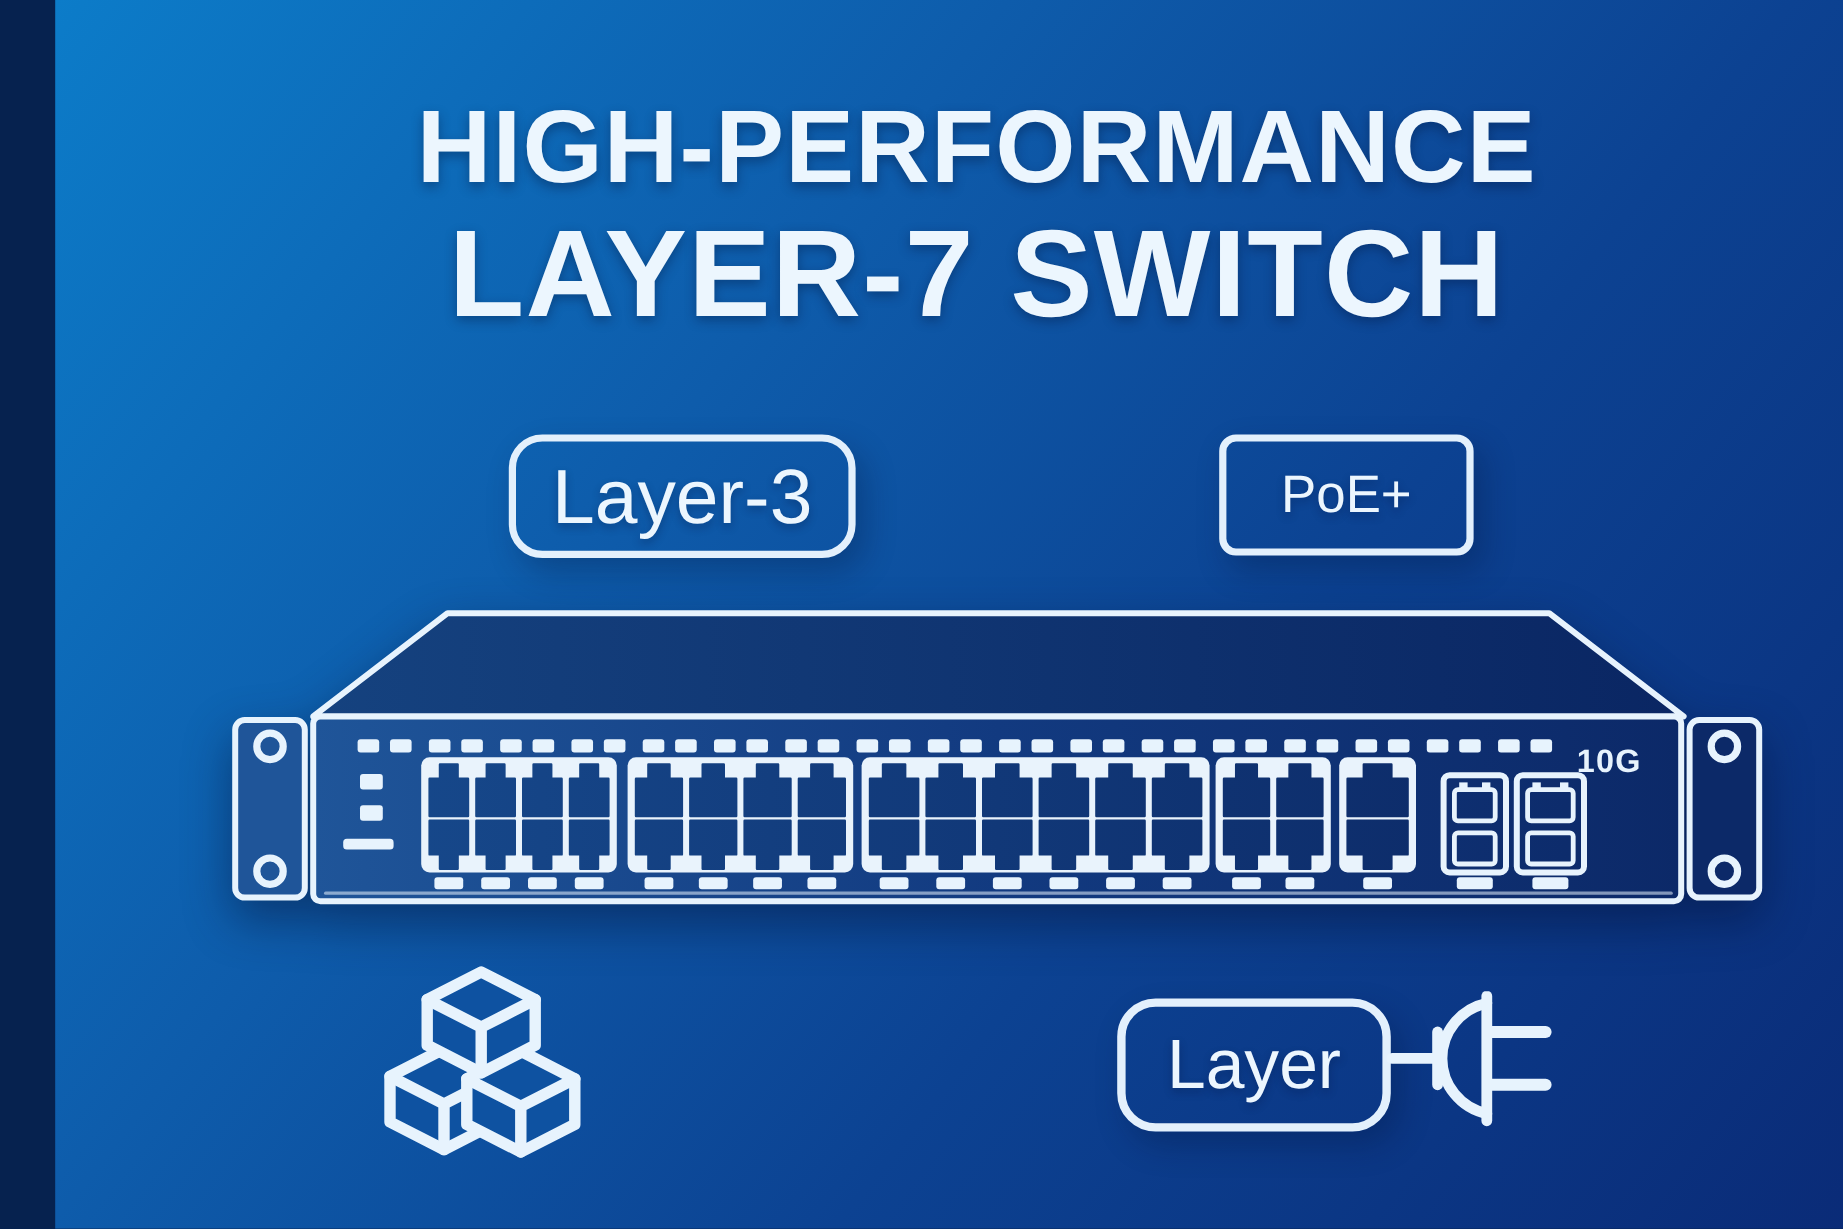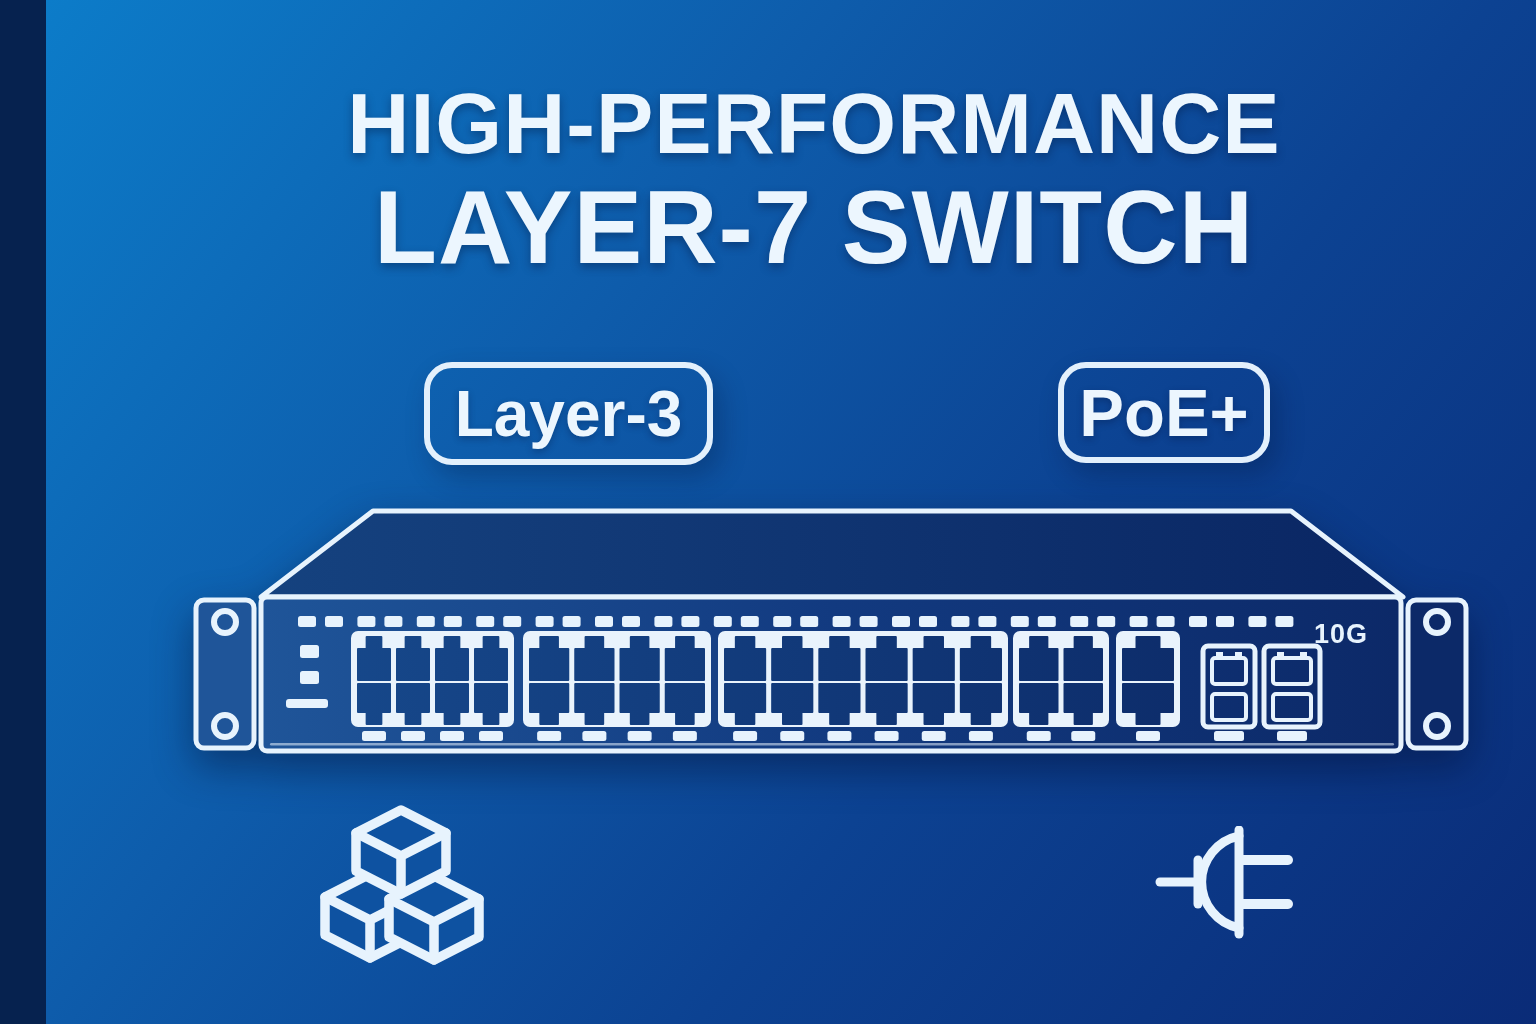--- a/index.html
+++ b/index.html
@@ -13,27 +13,27 @@
     position:absolute;left:0;width:100%;text-align:center;
     color:#ecf6fe;font-weight:bold;line-height:1;letter-spacing:1px;
     text-shadow:0 4px 10px rgba(3,18,55,.38);white-space:nowrap;
   }
   #title1{top:80px;font-size:86px;}
   #title2{top:176px;font-size:103px;}
   .badge{
     position:absolute;box-sizing:border-box;
     display:flex;align-items:center;justify-content:center;
     border:6px solid #e3f0fc;border-radius:28px;
-    color:#ecf6fe;font-weight:bold;white-space:nowrap;
+    color:#ecf6fe;font-weight:normal;white-space:nowrap;
     box-shadow:8px 12px 26px rgba(3,18,55,.28);
     text-shadow:0 3px 7px rgba(3,18,55,.3);
     text-align:right;
   }
   #badge-layer3{left:378px;top:362px;width:289px;height:103px;font-size:64px;}
-  #badge-poe{left:1012px;top:362px;width:212px;height:101px;font-size:67px;}
+  #badge-poe{left:970px;top:362px;width:212px;height:101px;font-size:44px;border-radius:14px;}
   #badge-layer{left:885px;top:832px;width:228px;height:111px;font-size:58px;border-radius:32px;border-width:7px;}
   #switch-svg{position:absolute;left:0;top:0;filter:drop-shadow(0 16px 20px rgba(2,12,45,.45));}
   #cubes-svg{position:absolute;left:272px;top:800px;}
   #plug-svg{position:absolute;left:1100px;top:826px;}
 </style>
 </head>
 <body>
 
 <div class="page">
 
@@ -188,20 +188,23 @@
     <g>
       <path d="M71,99 L116,76 L161,99 L161,137 L116,160 L71,137 Z"></path>
       <path fill="none" d="M71,99 L116,122 L161,99 M116,122 L116,160"></path>
     </g>
     <g>
       <path d="M38,33 L83,10 L128,33 L128,71 L83,94 L38,71 Z"></path>
       <path fill="none" d="M38,33 L83,56 L128,33 M83,56 L83,94"></path>
     </g>
   </svg>
 
+  <div class="badge" id="badge-layer">
+    <span>Layer</span>
+  </div>
 
   <svg id="plug-svg" width="150" height="130" viewBox="0 0 150 130" fill="none" stroke="#e7f3fd" stroke-width="9" stroke-linecap="round">
     <path d="M14,56 H52"></path>
     <path d="M52,34 V78"></path>
     <path d="M93,10 A47,47 0 0 0 93,102"></path>
     <path d="M93,4 V108"></path>
     <path stroke-width="10" d="M96,34 H142"></path>
     <path stroke-width="10" d="M96,78 H142"></path>
   </svg>
 

